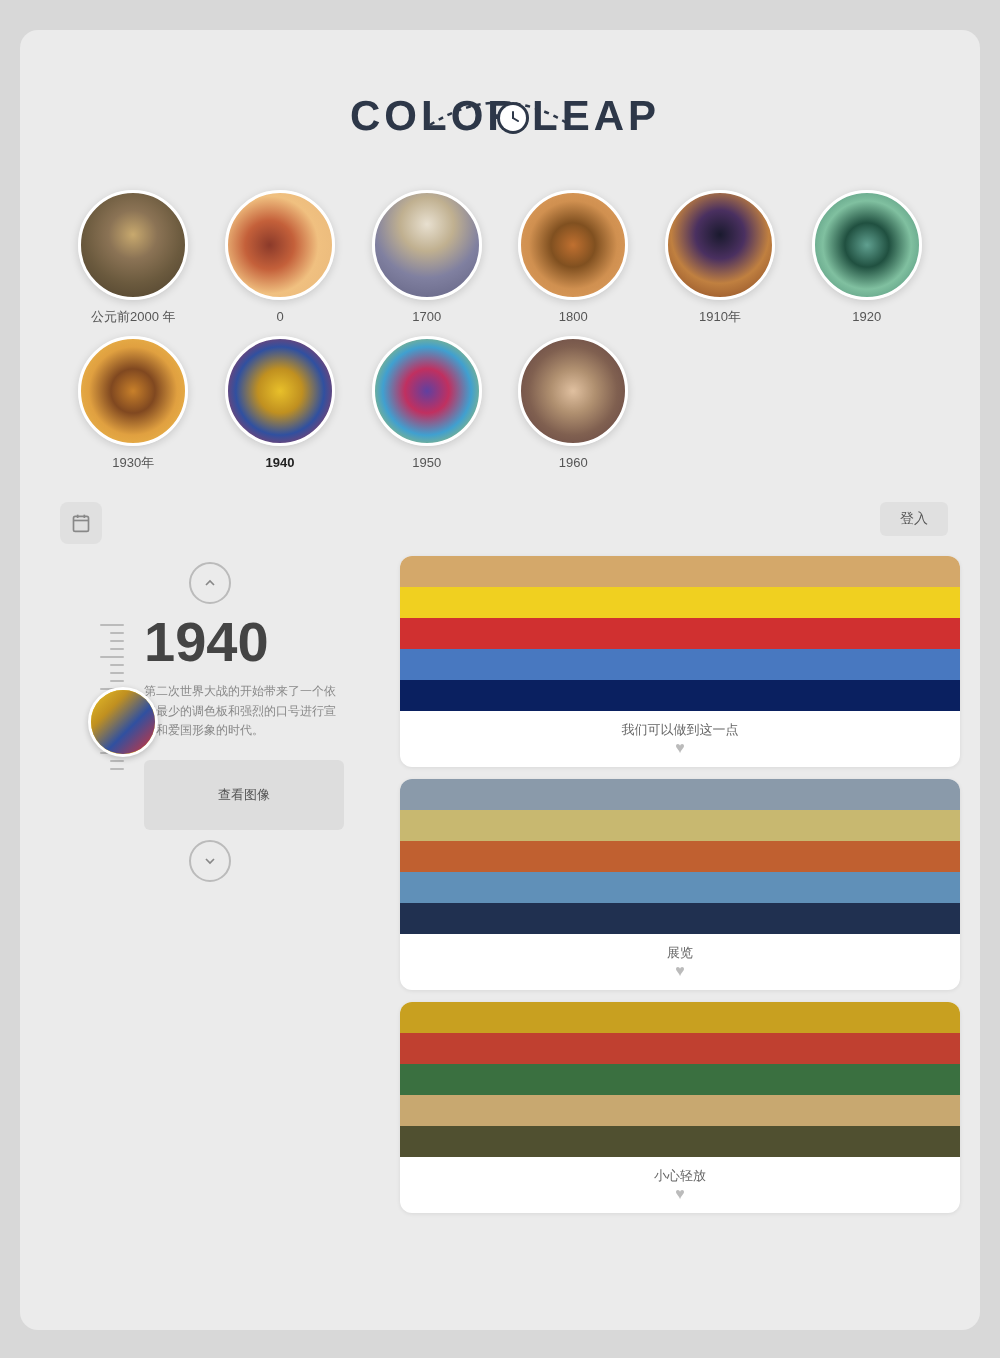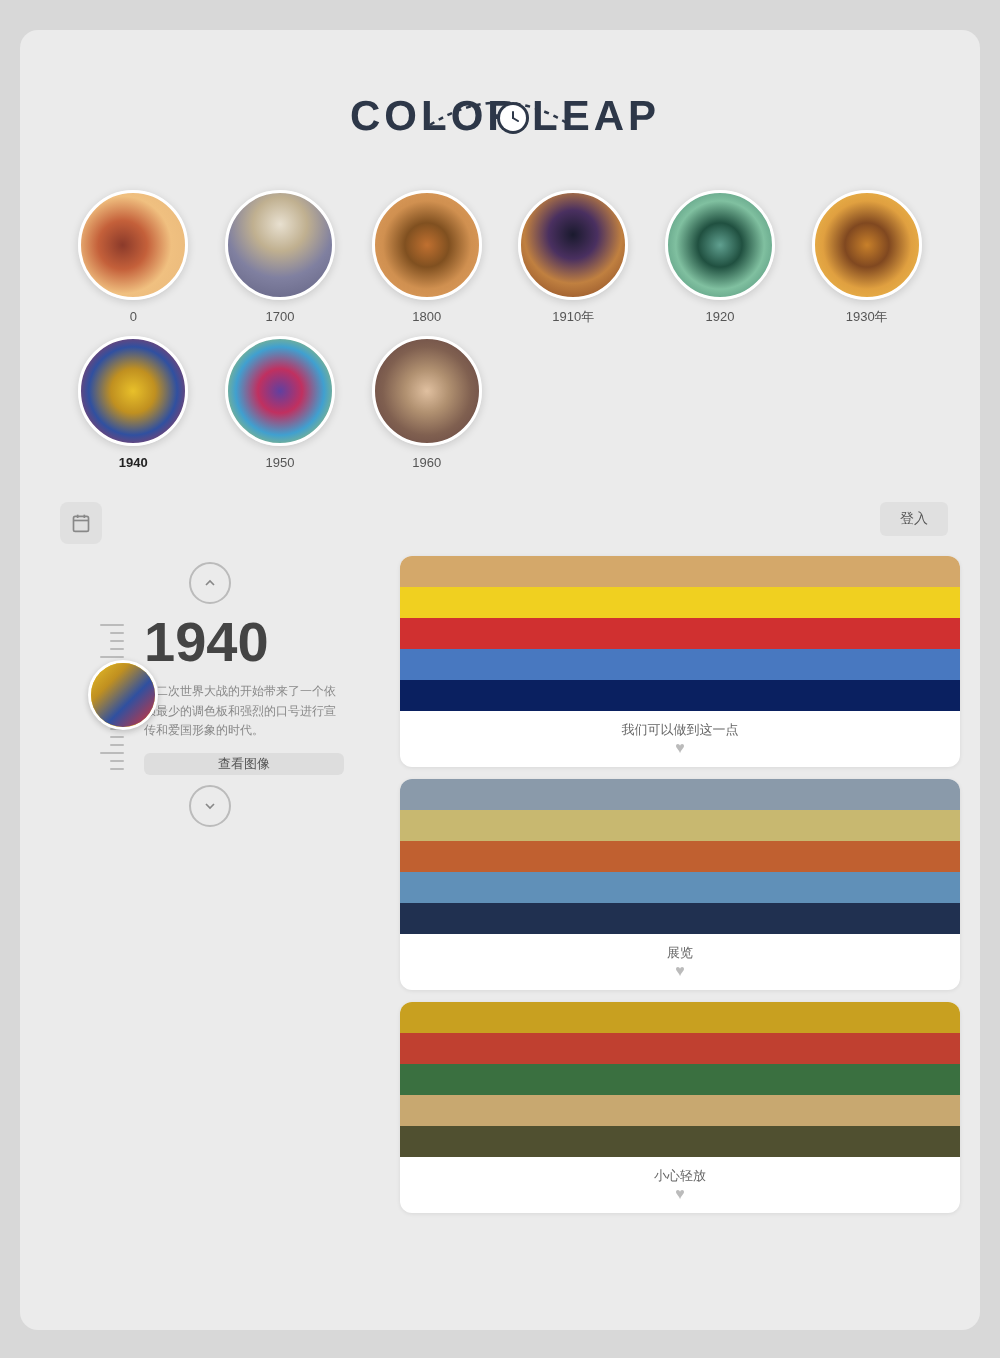--- a/index.html
+++ b/index.html
@@ -197,22 +197,22 @@
       color: #444;
       line-height: 1;
     }
     .timeline-desc {
       font-size: 12px;
       color: #888;
       line-height: 1.6;
       max-width: 200px;
     }
     .view-images-btn {
-      margin-top: 1px;
-      padding: 2px 28px;
+      margin-top: 8px;
+      padding: 26px 28px;
       background: #ddd;
       border: none;
       border-radius: 6px;
       font-size: 13px;
       color: #555;
       cursor: pointer;
     }
 
     
     .timeline-avatar {
@@ -305,20 +305,27 @@
         <circle cx="183" cy="48" r="13" fill="white"></circle>
         <line x1="183" y1="42" x2="183" y2="48" stroke="#2d3748" stroke-width="2" stroke-linecap="round"></line>
         <line x1="183" y1="48" x2="188" y2="51" stroke="#2d3748" stroke-width="2" stroke-linecap="round"></line>
 
         <text x="202" y="60" font-family="-apple-system,sans-serif" font-size="42" font-weight="800" fill="#2d3748" letter-spacing="4" text-rendering="geometricPrecision">LEAP</text>
       </svg>
     </div>
   </div>
 
   <div class="era-grid">
+  <div class="era-item">
+        <div class="era-circle era-ancient">
+          <div class="era-circle-inner"></div>
+        </div>
+        <div class="era-label">公元前2000
+年</div>
+      </div>
       <div class="era-item">
         <div class="era-circle era-0">
           <div class="era-circle-inner"></div>
         </div>
         <div class="era-label">0</div>
       </div>
       <div class="era-item">
         <div class="era-circle era-1700">
           <div class="era-circle-inner"></div>
         </div>

